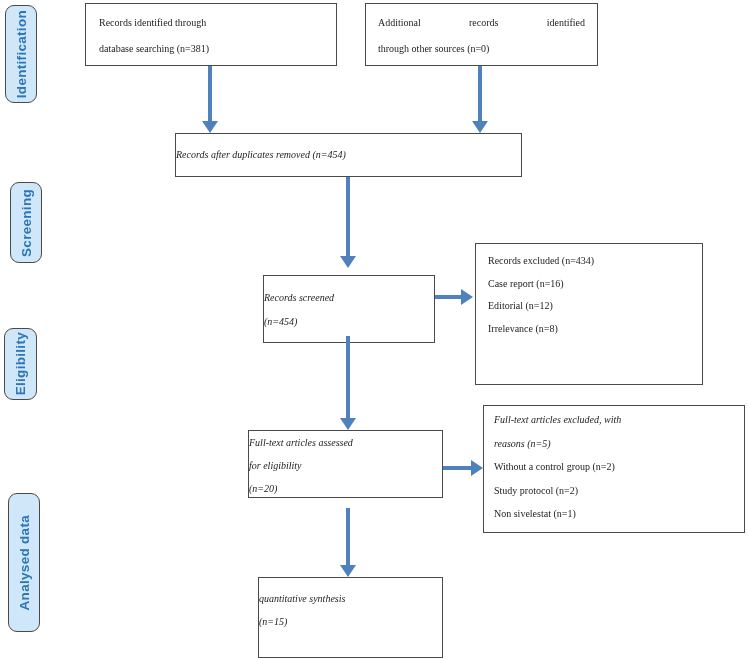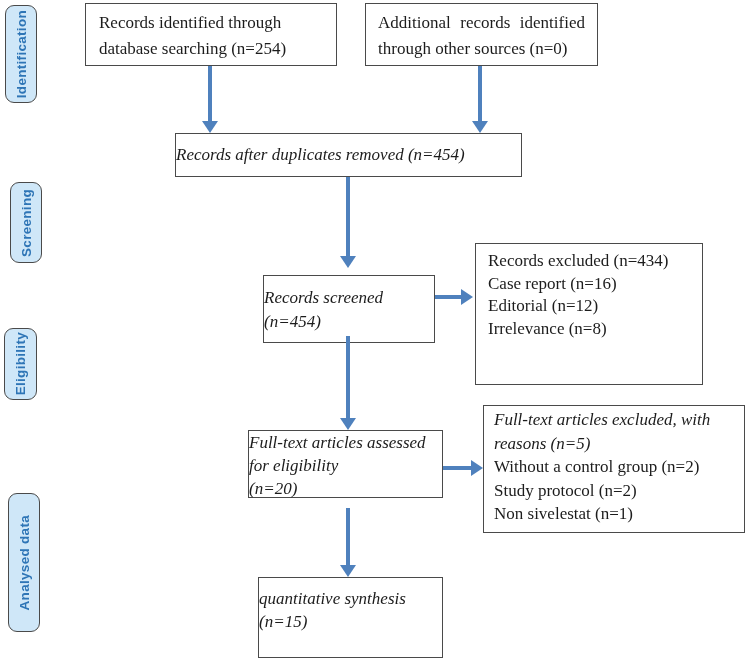--- a/index.html
+++ b/index.html
@@ -10,21 +10,21 @@
     font-family:"Liberation Serif", serif;
     color:var(--text, #1c1c1c);
     overflow:hidden;
   }
   
   .box{
     position:absolute;
     box-sizing:border-box;
     border:1.5px solid var(--box-border, #4a4a4a);
     background:#fff;
-    font-size:17px;
+    font-size:10px;
     line-height:24px;
   }
   .box .bl{display:block;}
   .tcenter{text-align:left;font-style:italic;}
   .tjust{text-align:justify;text-align-last:justify;}
   
   .side-label{
     position:absolute;
     box-sizing:border-box;
     display:flex;align-items:center;justify-content:center;
@@ -65,21 +65,21 @@
   </div>
   <div class="side-label" style="left:4px;top:328px;width:33px;height:72px;">
     <span>Eligibility</span>
   </div>
   <div class="side-label" style="left:8px;top:493px;width:32px;height:139px;">
     <span>Analysed data</span>
   </div>
 
   <div class="box" style="left:85px;top:3px;width:252px;height:63px;padding:6px 10px 0 13px;line-height:26px;">
     <span class="bl">Records identified through</span>
-    <span class="bl">database searching (n=254)</span>
+    <span class="bl">database searching (n=381)</span>
   </div>
 
   <div class="box" style="left:365px;top:3px;width:233px;height:63px;padding:6px 12px 0 12px;line-height:26px;">
     <span class="bl tjust">Additional records identified</span>
     <span class="bl">through other sources (n=0)</span>
   </div>
 
   <div class="box tcenter" style="left:175px;top:133px;width:347px;height:44px;line-height:41px;">
     <span>Records after duplicates removed (n=454)</span>
   </div>

